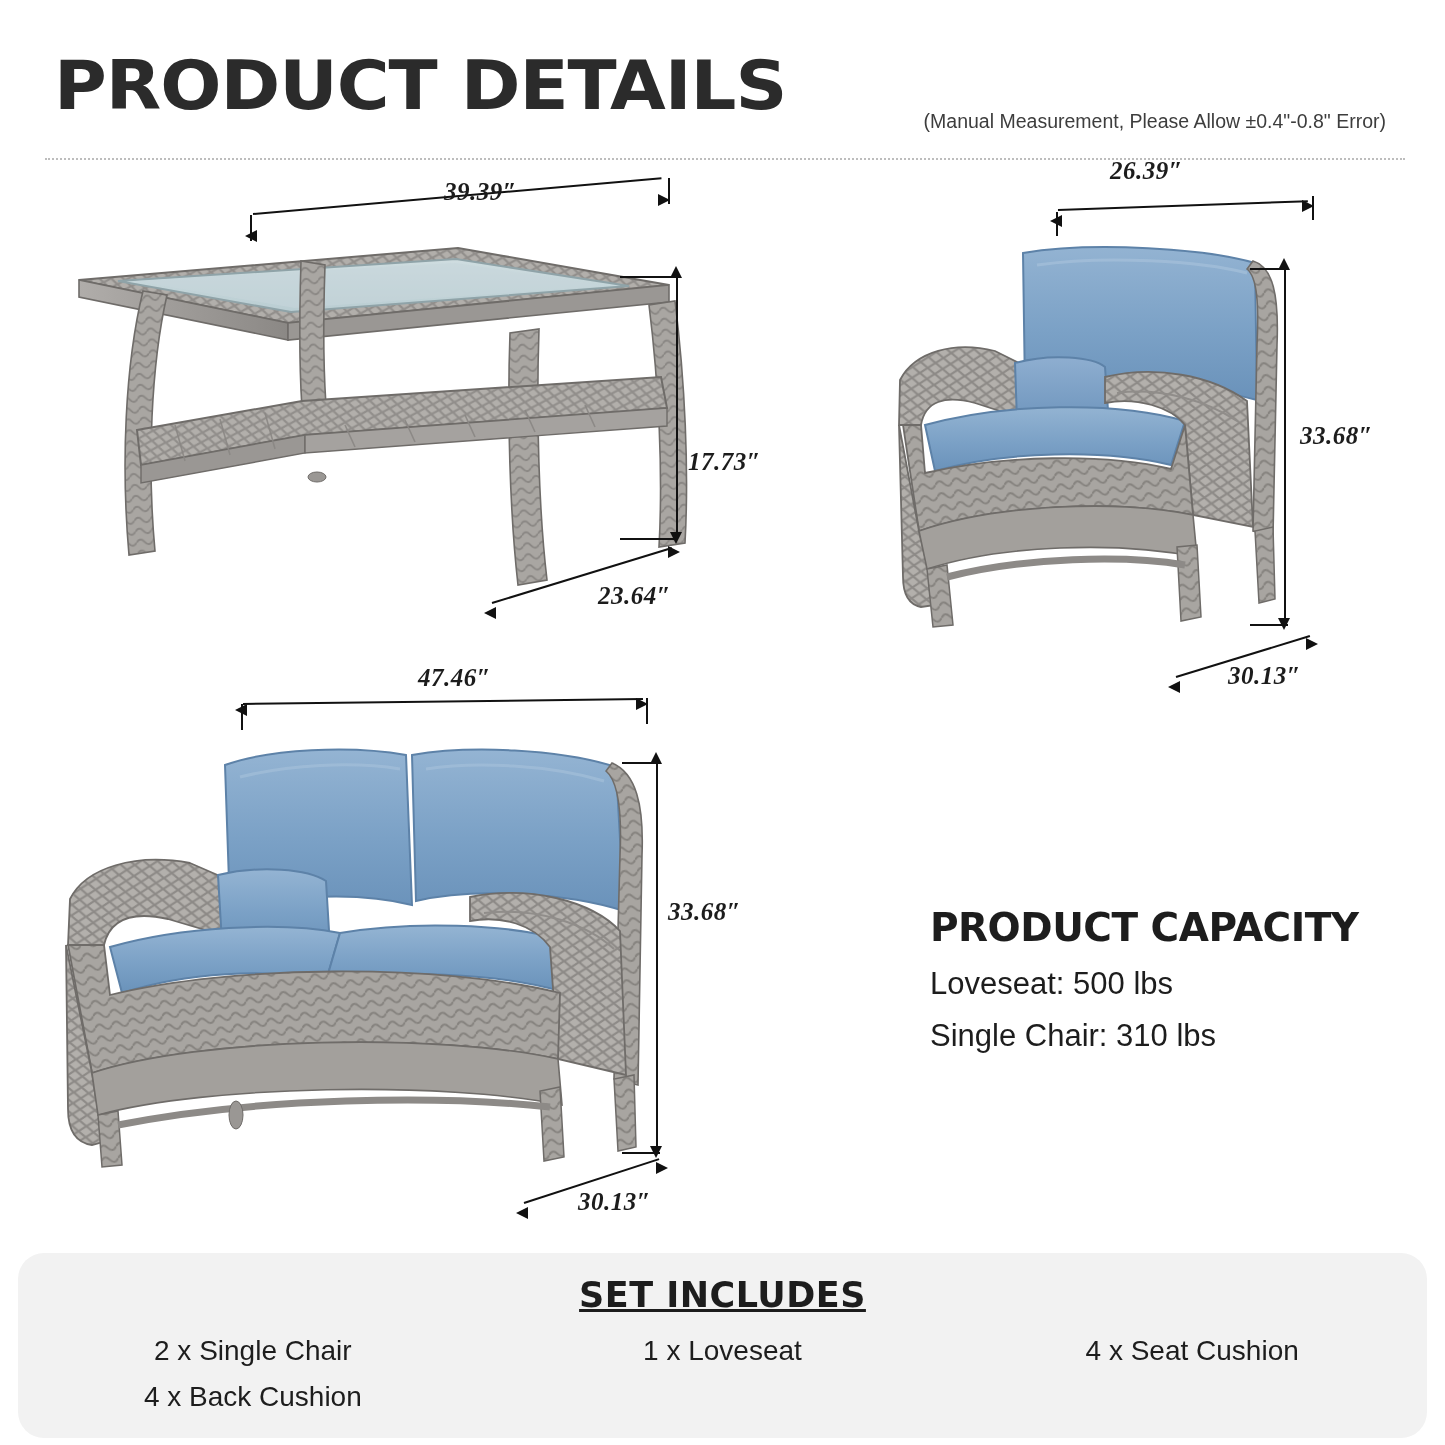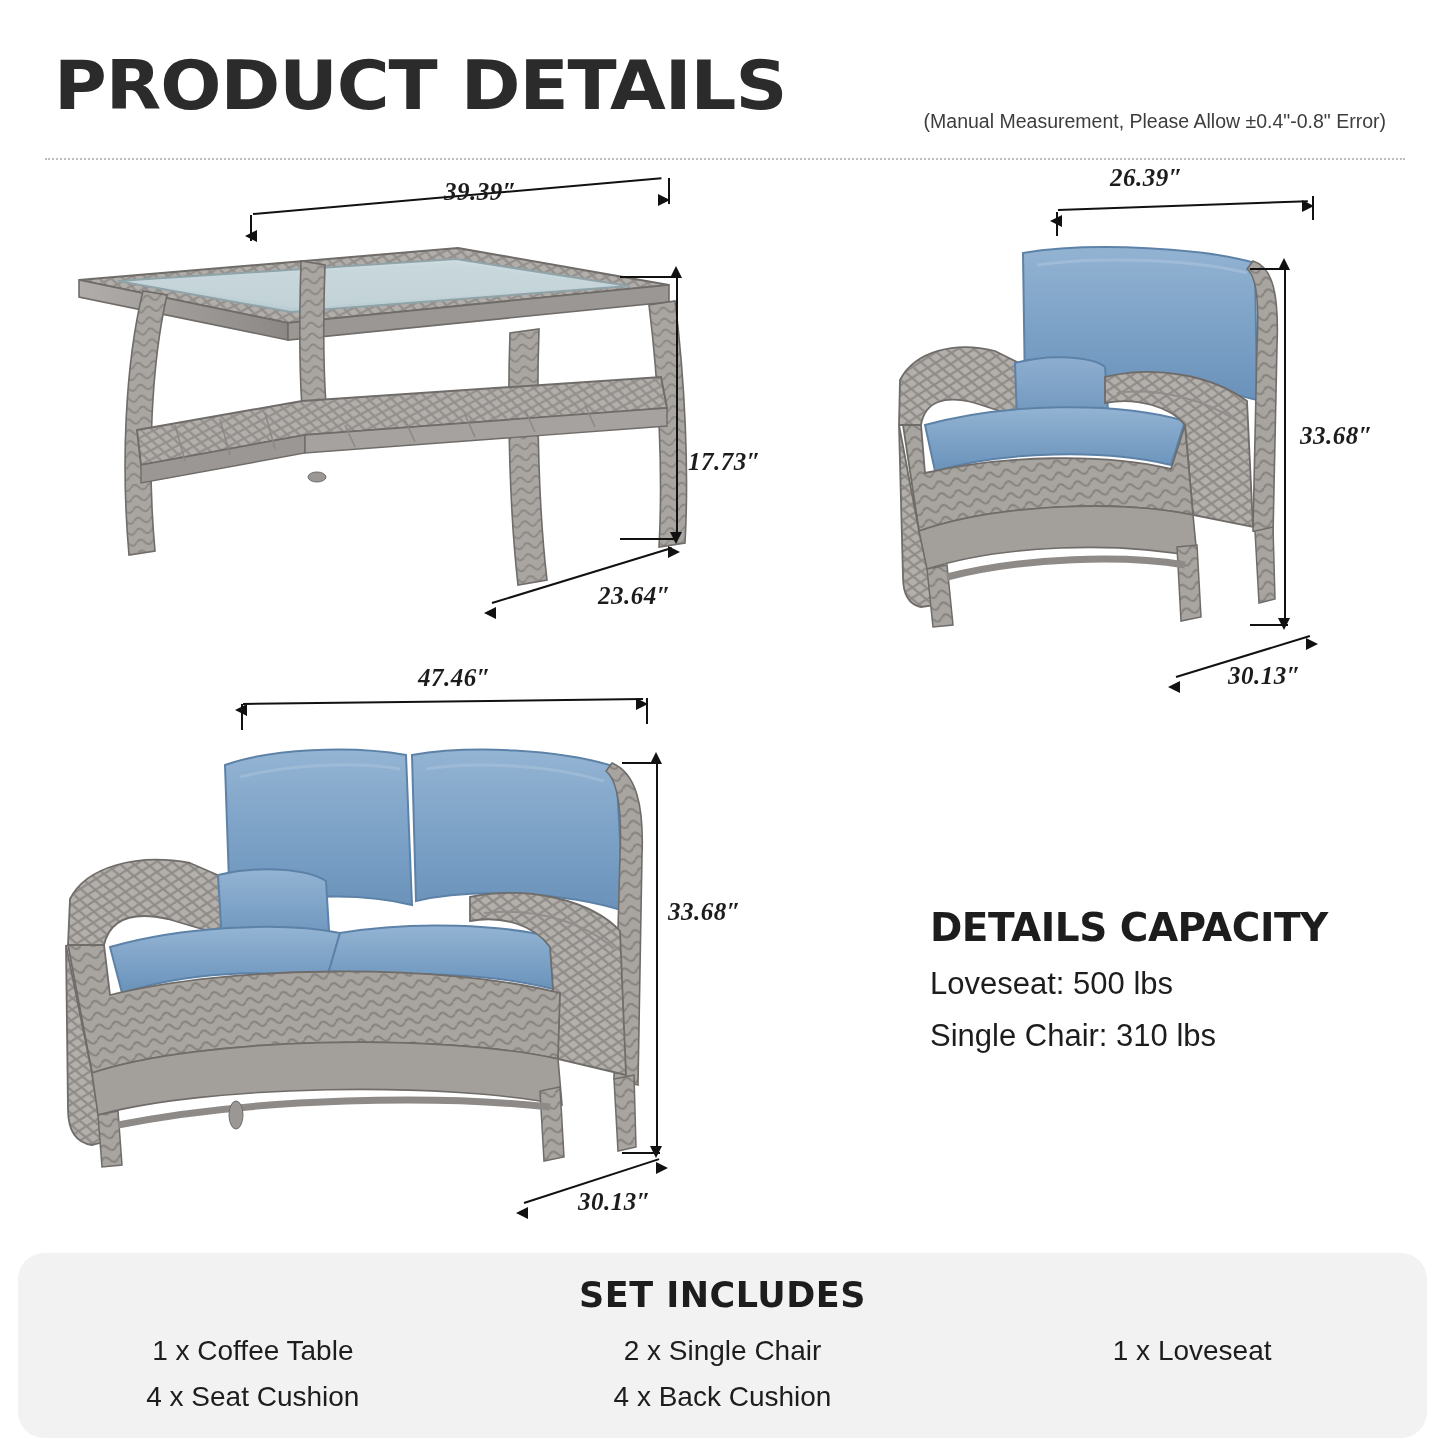--- a/index.html
+++ b/index.html
@@ -113,20 +113,21 @@
     border-radius: 26px;
   }
   .set-title {
     text-align: center;
     font-size: 35px;
     font-weight: bold;
     color: #1d1d1d;
     font-family: "DejaVu Sans", sans-serif;
     margin-top: 22px;
     letter-spacing: 0.5px;
+    text-decoration: underline;
   }
   .set-grid {
     margin-top: 20px;
     display: grid;
     grid-template-columns: repeat(3, 1fr);
     row-gap: 14px;
   }
   .set-cell {
     font-size: 28px;
     color: #1d1d1d;
@@ -279,21 +280,21 @@
   </svg>
 </div>
 
 <div>
   <div class="arrow-h" style="left:1058px; top:209px; width:250px; transform:rotate(-2deg); transform-origin:left center;"></div>
   <div class="ahead left" style="left:1050px; top:215px;"></div>
   <div class="ahead right" style="left:1302px; top:200px;"></div>
   <div class="arrow-v" style="left:1056px; top:212px; height:24px;"></div>
   <div class="arrow-v" style="left:1312px; top:196px; height:24px;"></div>
 </div>
-<div class="dim-label" style="left:1110px; top:164px;text-align:center;">26.39″</div>
+<div class="dim-label" style="left:1110px; top:157px;text-align:center;">26.39″</div>
 
 <div>
   <div class="arrow-v" style="left:1284px; top:268px; height:352px;"></div>
   <div class="ahead up" style="left:1278px; top:258px;"></div>
   <div class="ahead down" style="left:1278px; top:618px;"></div>
   <div class="arrow-h" style="left:1250px; top:268px; width:38px;"></div>
   <div class="arrow-h" style="left:1250px; top:624px; width:38px;"></div>
 </div>
 <div class="dim-label" style="left:1300px; top:422px;">33.68″</div>
 
@@ -371,28 +372,27 @@
 <div class="dim-label" style="left:668px; top:898px;">33.68″</div>
 
 <div>
   <div class="arrow-h" style="left:524px; top:1202px; width:142px; transform:rotate(-18deg); transform-origin:left center;"></div>
   <div class="ahead left" style="left:516px; top:1207px;"></div>
   <div class="ahead right" style="left:656px; top:1162px;"></div>
 </div>
 <div class="dim-label" style="left:578px; top:1188px;">30.13″</div>
 
 <div class="weight-block">
-  <div class="weight-title">DETAILS CAPACITY</div>
+  <div class="weight-title">PRODUCT CAPACITY</div>
   <div class="weight-line">Loveseat: 500 lbs</div>
   <div class="weight-line">Single Chair: 310 lbs</div>
 </div>
 
 <div class="set-includes">
   <div class="set-title">SET INCLUDES</div>
   <div class="set-grid">
-    <div class="set-cell">1 x Coffee Table</div>
     <div class="set-cell">2 x Single Chair</div>
     <div class="set-cell">1 x Loveseat</div>
     <div class="set-cell">4 x Seat Cushion</div>
     <div class="set-cell">4 x Back Cushion</div>
     <div class="set-cell"></div>
   </div>
 </div>
 
 </body></html>

